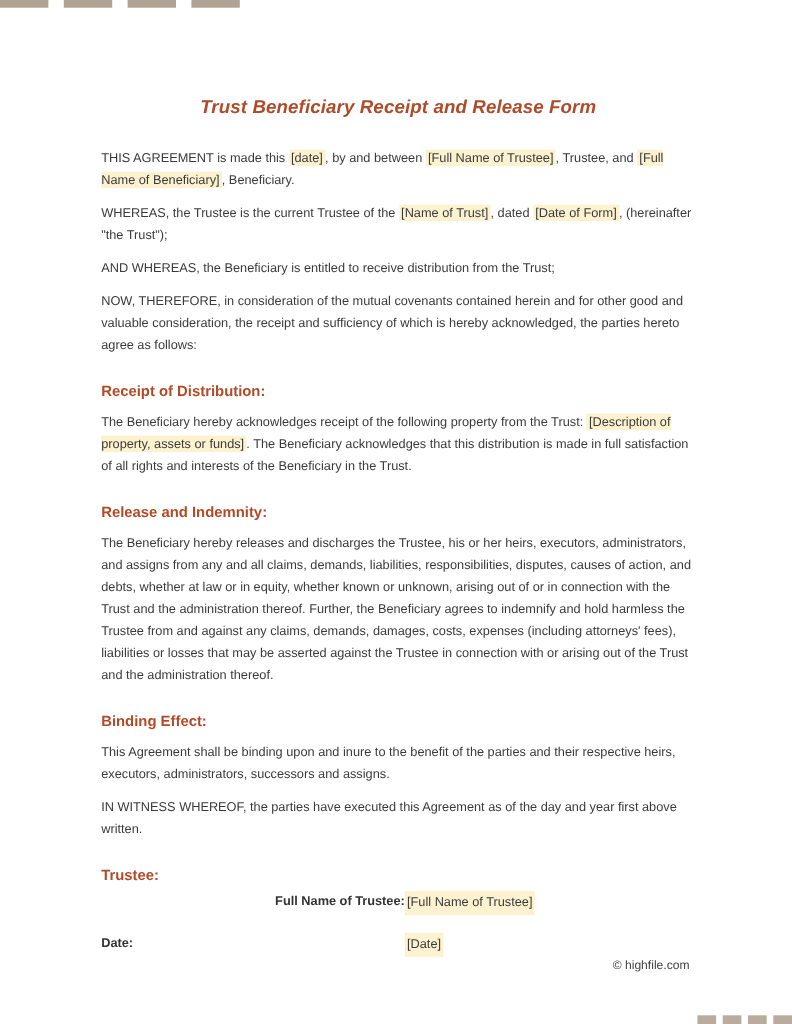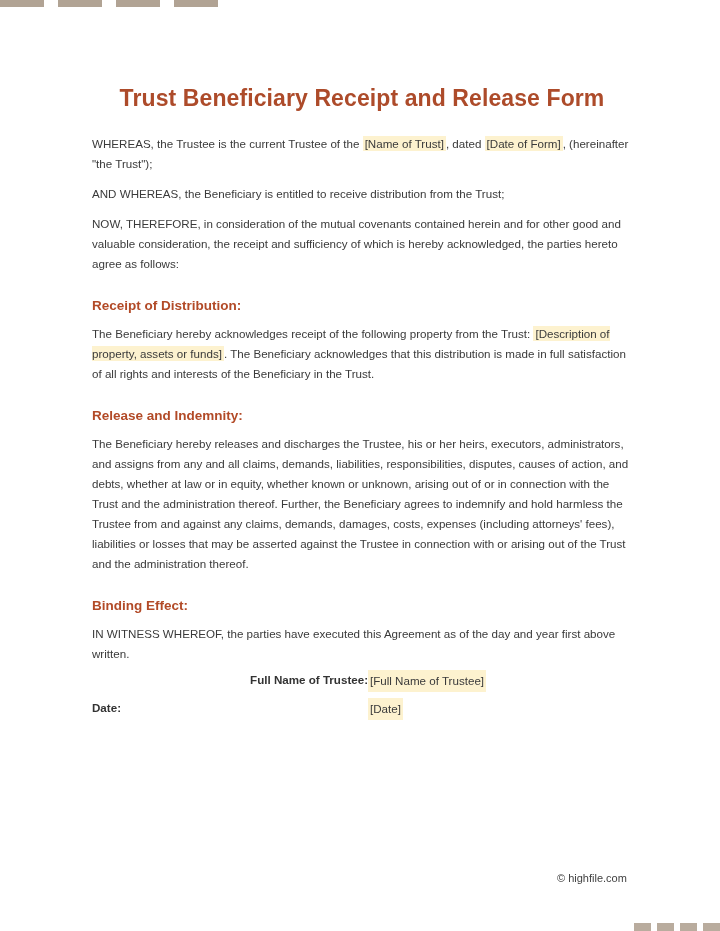--- a/index.html
+++ b/index.html
@@ -21,46 +21,47 @@
   }
   .page{position:absolute;inset:0;}
   .content{
     position:absolute;
     left:92px;
     top:0;
     width:540px;
   }
   .doc-title{
     margin:84px 0 22px 0;
-    font-size:23px;
+    font-size:17px;
     line-height:28px;
     font-weight:bold;
     text-align:center;
     color:var(--title);
     letter-spacing:0.1px;
+    font-style:italic;
   }
   .para{
     margin-top:10px;
     font-size:11.6px;
     line-height:20px;
   }
   .sec-heading{
     margin:23px 0 6px 0;
     font-size:13.5px;
     line-height:17px;
     font-weight:bold;
     color:var(--heading);
   }
   .hl{
     background:var(--highlight);
     padding:1px 2px;
   }
   .field-row{
     display:flex;
-    margin-top:6px;
+    margin-top:16px;
     font-size:11.6px;
     line-height:20px;
   }
   .field-row:first-of-type{margin-top:6px;text-align:right;}
   .field-label{
     width:276px;
     font-weight:bold;
     color:#333333;
   }
   .field-value{white-space:nowrap;}
@@ -87,40 +88,43 @@
     <span class="dash"></span>
     <span class="dash"></span>
     <span class="dash"></span>
     <span class="dash"></span>
   </div>
 
   <div class="content">
 
     <h1 class="doc-title">Trust Beneficiary Receipt and Release Form</h1>
 
+    <p class="para"><span>THIS AGREEMENT is made this </span><span class="hl">[date]</span><span>, by and between </span><span class="hl">[Full Name of Trustee]</span><span>, Trustee, and </span><span class="hl">[Full Name of Beneficiary]</span><span>, Beneficiary.</span></p>
 
     <p class="para"><span>WHEREAS, the Trustee is the current Trustee of the </span><span class="hl">[Name of Trust]</span><span>, dated </span><span class="hl">[Date of Form]</span><span>, (hereinafter "the Trust");</span></p>
 
     <p class="para">AND WHEREAS, the Beneficiary is entitled to receive distribution from the Trust;</p>
 
     <p class="para">NOW, THEREFORE, in consideration of the mutual covenants contained herein and for other good and valuable consideration, the receipt and sufficiency of which is hereby acknowledged, the parties hereto agree as follows:</p>
 
     <h2 class="sec-heading">Receipt of Distribution:</h2>
 
     <p class="para"><span>The Beneficiary hereby acknowledges receipt of the following property from the Trust: </span><span class="hl">[Description of property, assets or funds]</span><span>. The Beneficiary acknowledges that this distribution is made in full satisfaction of all rights and interests of the Beneficiary in the Trust.</span></p>
 
     <h2 class="sec-heading">Release and Indemnity:</h2>
 
     <p class="para">The Beneficiary hereby releases and discharges the Trustee, his or her heirs, executors, administrators, and assigns from any and all claims, demands, liabilities, responsibilities, disputes, causes of action, and debts, whether at law or in equity, whether known or unknown, arising out of or in connection with the Trust and the administration thereof. Further, the Beneficiary agrees to indemnify and hold harmless the Trustee from and against any claims, demands, damages, costs, expenses (including attorneys' fees), liabilities or losses that may be asserted against the Trustee in connection with or arising out of the Trust and the administration thereof.</p>
 
     <h2 class="sec-heading">Binding Effect:</h2>
 
+    <p class="para">This Agreement shall be binding upon and inure to the benefit of the parties and their respective heirs, executors, administrators, successors and assigns.</p>
 
     <p class="para">IN WITNESS WHEREOF, the parties have executed this Agreement as of the day and year first above written.</p>
 
+    <h2 class="sec-heading">Trustee:</h2>
 
     <div class="field-row">
       <span class="field-label">Full Name of Trustee:</span>
       <span class="field-value hl">[Full Name of Trustee]</span>
     </div>
 
     <div class="field-row">
       <span class="field-label">Date:</span>
       <span class="field-value hl">[Date]</span>
     </div>

